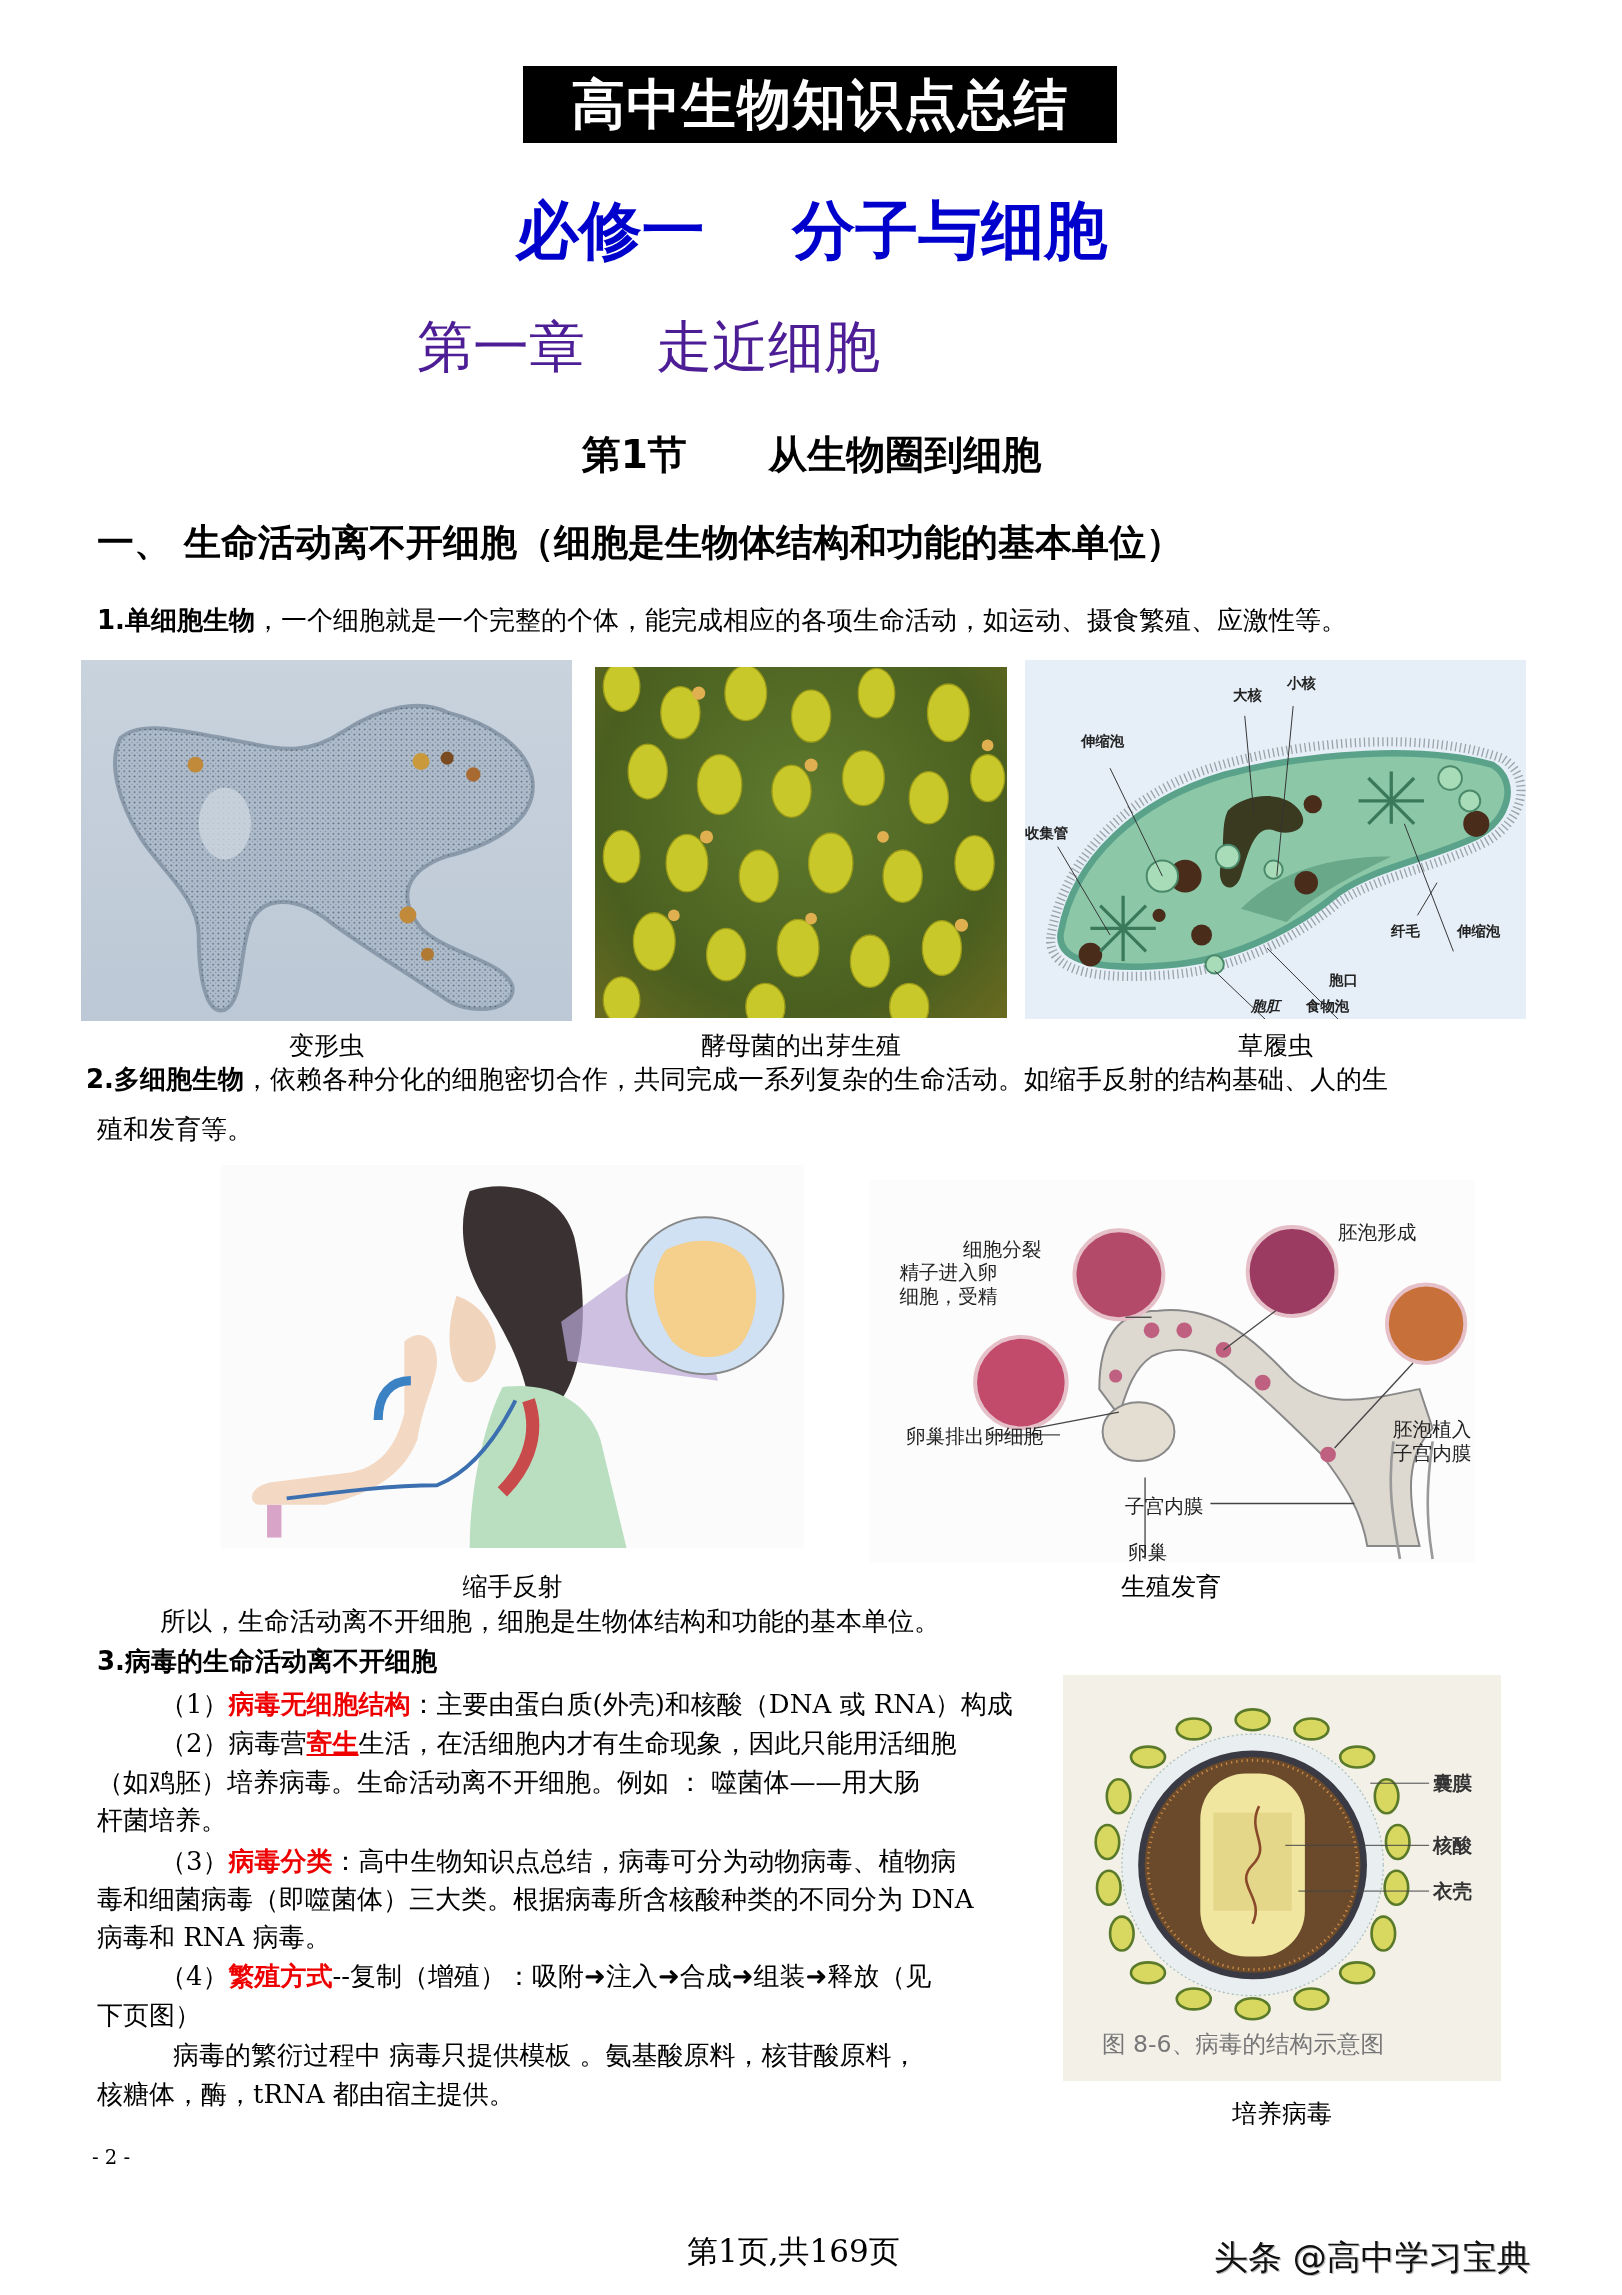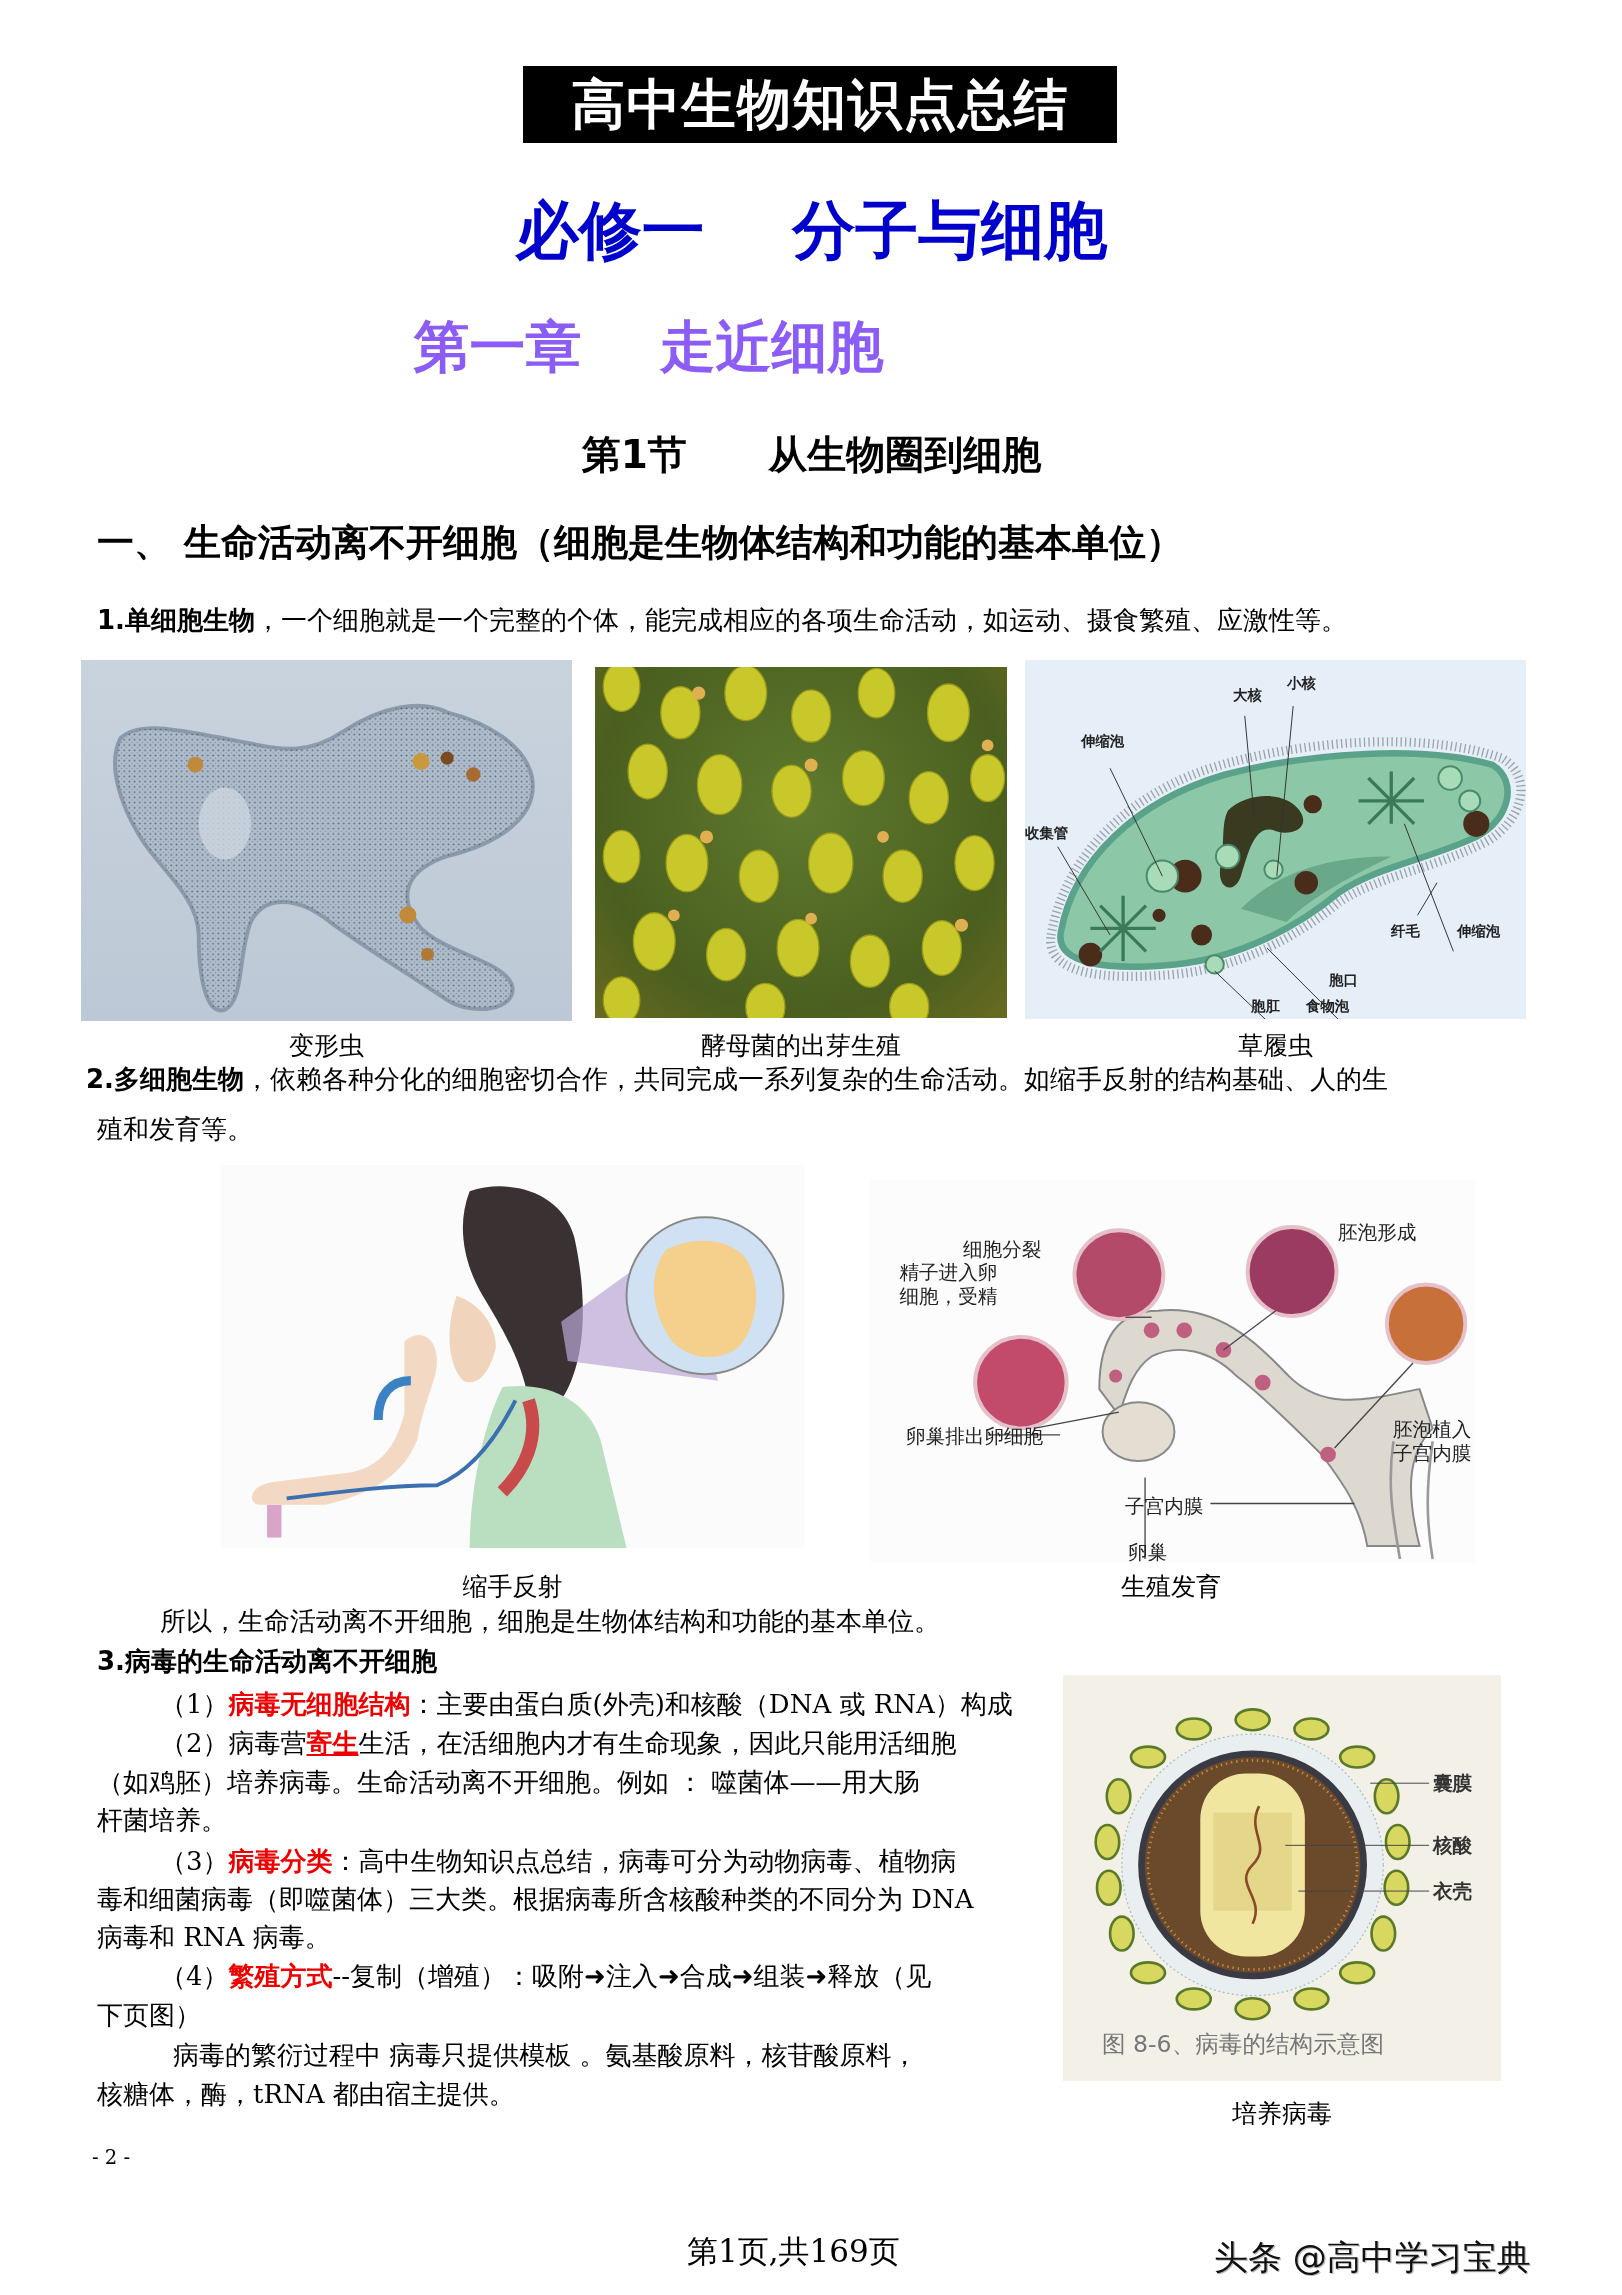--- a/index.html
+++ b/index.html
@@ -5,22 +5,22 @@
   html, body { margin:0; padding:0; background:#ffffff; }
   body { width:1623px; height:2295px; position:relative; overflow:hidden;
          font-family:"DejaVu Serif", "Liberation Serif", serif; color:#000; }
   .abs { position:absolute; }
   .sans { font-family:"DejaVu Sans", "Liberation Sans", sans-serif; }
   .header-box { left:523px; top:66px; width:594px; height:77px; background:#000;
     color:#fff; font-size:54px; font-weight:bold; text-align:center; line-height:77px;
     letter-spacing:1.3px; }
   .title { left:0; width:1623px; text-align:center; top:191px; font-size:63px; font-weight:bold;
     color:#0000cc; line-height:79px; white-space:pre; }
-  .chapter { left:0; width:1297px; text-align:center; top:311px; font-size:56px; font-weight:bold;
-    color:#8b5cf6; line-height:72px; white-space:pre; }
+  .chapter { left:0; width:1297px; text-align:center; top:311px; font-size:56px; font-weight:normal;
+    color:#4c1d95; line-height:72px; white-space:pre; }
   .section { left:0; width:1623px; text-align:center; top:425px; font-size:39px; font-weight:bold;
     line-height:59px; white-space:pre; }
   .h1 { left:97px; top:517px; font-size:37px; font-weight:bold; line-height:52px; white-space:nowrap; }
   .p { font-size:26px; line-height:35px; white-space:nowrap; }
   .b { font-weight:bold; }
   .red { color:#ee0000; font-weight:bold; }
   .u { text-decoration:underline; text-decoration-color:#ee0000; }
   .cap { font-size:25px; line-height:33px; white-space:nowrap; text-align:center; }
   .img { position:absolute; overflow:hidden; }
   .lbl { position:absolute; font-size:14.4px; font-weight:bold; color:#222; white-space:nowrap;
@@ -149,21 +149,21 @@
     </g>
   </svg>
   <div class="lbl" style="left:208px; top:26px;">大核</div>
   <div class="lbl" style="left:262px; top:14.4px;">小核</div>
   <div class="lbl" style="left:56px; top:72px;">伸缩泡</div>
   <div class="lbl" style="left:0px; top:164px;">收集管</div>
   <div class="lbl" style="left:366px; top:262px;">纤毛</div>
   <div class="lbl" style="left:432px; top:262px;">伸缩泡</div>
   <div class="lbl" style="left:304px; top:311px;">胞口</div>
   <div class="lbl" style="left:281px; top:337px;">食物泡</div>
-  <div class="lbl" style="left:226px; top:337px;">胞肛</div>
+  <div class="lbl" style="left:226px; top:337px;font-style:italic;">胞肛</div>
 </div>
 
 <div class="abs cap" style="left:81px; top:1029px; width:491px;">变形虫</div>
 <div class="abs cap" style="left:595px; top:1029px; width:412px;">酵母菌的出芽生殖</div>
 <div class="abs cap" style="left:1025px; top:1029px; width:501px;">草履虫</div>
 
 <div class="abs p" style="left:86px; top:1062px;">
   <span class="b sans">2.多细胞生物</span><span>，依赖各种分化的细胞密切合作，共同完成一系列复杂的生命活动。如缩手反射的结构基础、人的生</span>
 </div>
 <div class="abs p" style="left:97px; top:1112px;">殖和发育等。</div>

